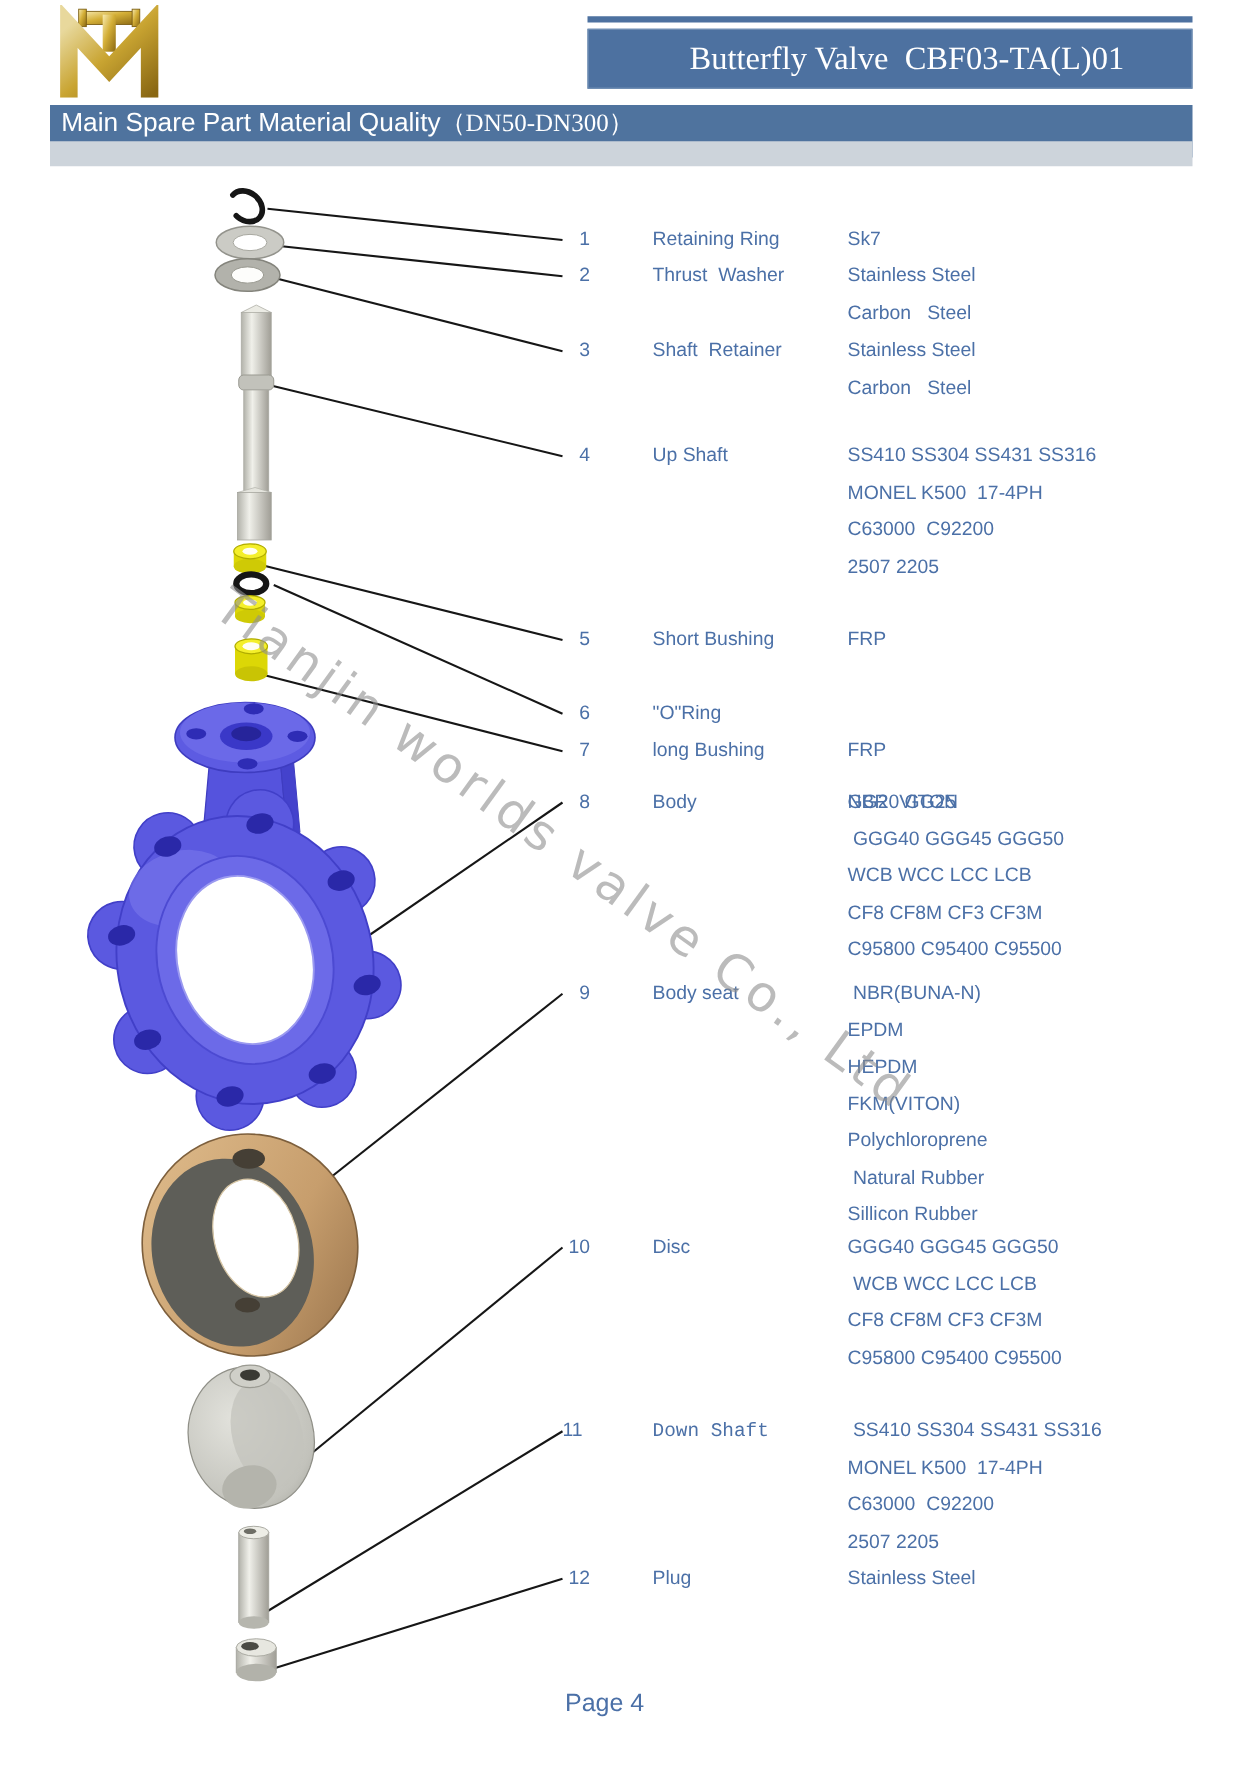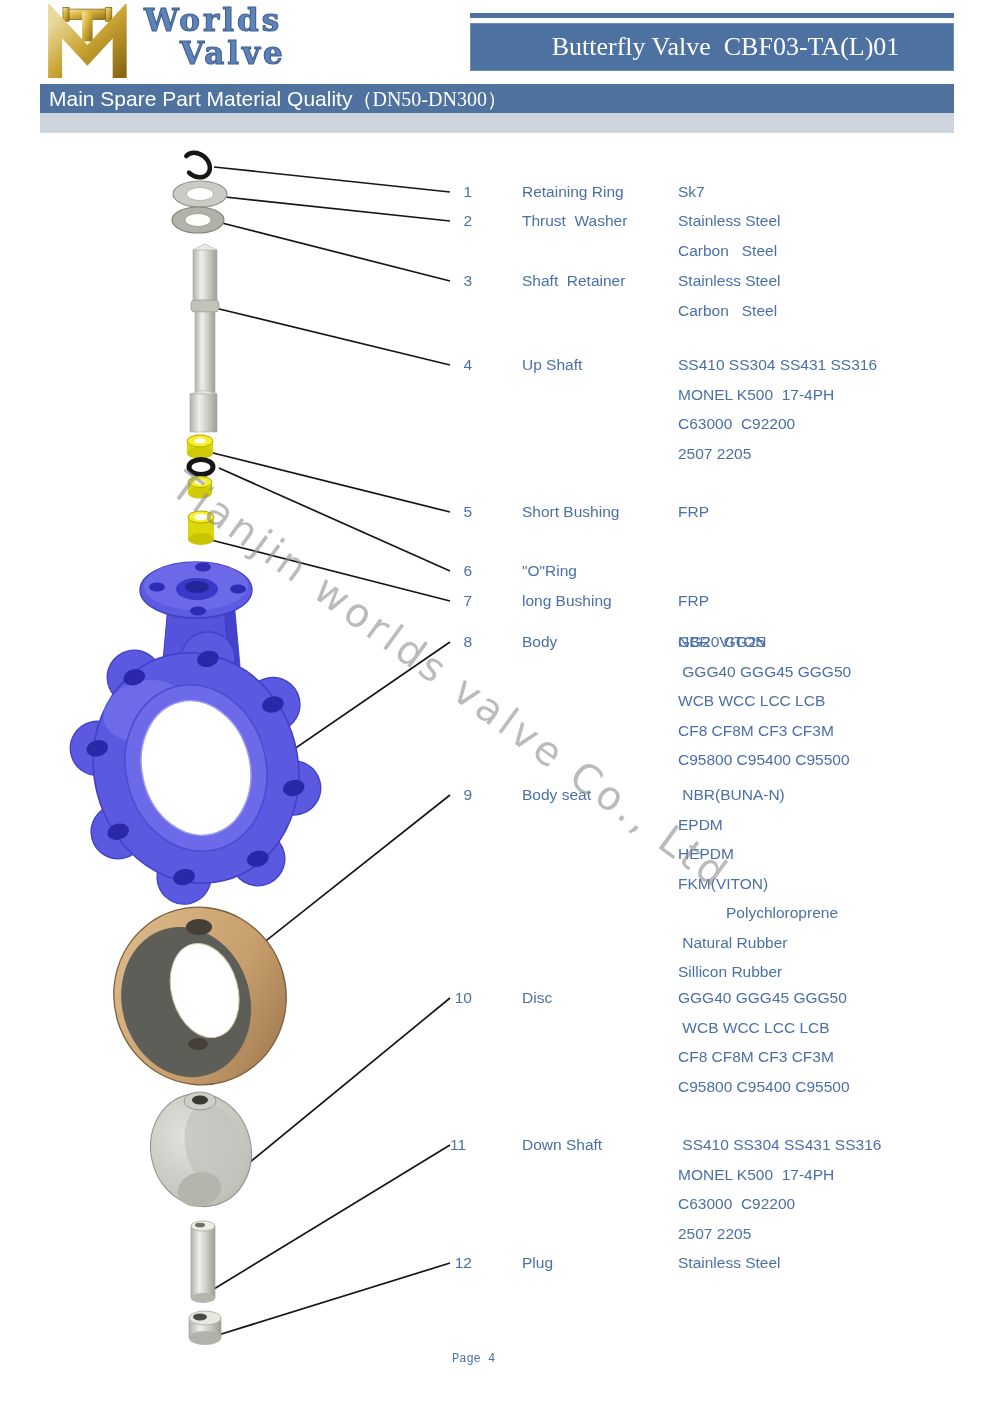--- a/index.html
+++ b/index.html
@@ -27,21 +27,21 @@
   
   #parts-list{position:absolute;left:0;top:0;width:1000px;height:1416px;z-index:2;}
   .p-num,.p-name,.p-mat{position:absolute;color:#4b70a7;font-size:15.5px;line-height:22px;white-space:pre;}
   .p-num{left:444px;width:28px;text-align:right;}
   .p-name{left:522px;}
   .p-mat{left:678px;}
   
   .watermark{position:absolute;left:190px;top:462px;z-index:3;transform:rotate(36deg);
              transform-origin:left top;font-size:40px;letter-spacing:4px;color:#8f8f8f;opacity:.6;
              white-space:nowrap;font-family:"DejaVu Sans",sans-serif;pointer-events:none;}
-  .page-number{position:absolute;left:452px;top:1352px;color:#4b70a7;font-size:12px;z-index:2;font-family:Liberation Mono, monospace;}
+  .page-number{position:absolute;left:452px;top:1352px;color:#4b70a7;font-size:20px;z-index:2;}
 </style>
 </head>
 <body>
 
 <div class="page">
 
   <div class="logo">
     <svg width="96" height="80" viewBox="0 0 110 90">
       <defs>
         <linearGradient id="gold" x1="0" y1="0" x2="1" y2="1">
@@ -50,24 +50,20 @@
           <stop offset="1" stop-color="#8b6914"></stop>
         </linearGradient>
       </defs>
       <rect x="27" y="5" width="50" height="12" fill="url(#gold)" stroke="#7a5c10" stroke-width="0.8"></rect>
       <rect x="24" y="3" width="7" height="16" fill="url(#gold)" stroke="#7a5c10" stroke-width="0.8"></rect>
       <rect x="73" y="3" width="7" height="16" fill="url(#gold)" stroke="#7a5c10" stroke-width="0.8"></rect>
       <rect x="46" y="8" width="12" height="34" fill="url(#gold)"></rect>
       <path d="M15 84 V18 L52 58 L89 18 V84" fill="none" stroke="url(#gold)" stroke-width="16"></path>
       <path d="M15 84 V18 L52 58 L89 18 V84" fill="none" stroke="#7a5c10" stroke-width="16" opacity="0.12"></path>
     </svg>
-    <div class="logo-text">
-      <div class="logo-line1">Worlds</div>
-      <div class="logo-line2">Valve</div>
-    </div>
   </div>
 
   <div class="accent-line"></div>
   <div class="title-box">Butterfly Valve  CBF03-TA(L)01</div>
 
   <div class="section-bar"><span>Main Spare Part Material Quality</span><span class="section-range">（DN50-DN300）</span></div>
   <div class="sub-bar"></div>
 
   <svg class="diagram" viewBox="0 0 480 1416">
     <defs>
@@ -261,31 +257,31 @@
       <div class="p-mat" style="top: 660.5px;"> GGG40 GGG45 GGG50</div>
       <div class="p-mat" style="top: 690px;">WCB WCC LCC LCB</div>
       <div class="p-mat" style="top: 719.5px;">CF8 CF8M CF3 CF3M</div>
       <div class="p-mat" style="top: 749px;">C95800 C95400 C95500</div>
       <div class="p-num" style="top: 784px;">9</div>
       <div class="p-name" style="top: 784px;">Body seat</div>
       <div class="p-mat" style="top: 784px;"> NBR(BUNA-N)</div>
       <div class="p-mat" style="top: 813.5px;">EPDM</div>
       <div class="p-mat" style="top: 843px;">HEPDM</div>
       <div class="p-mat" style="top: 872.5px;">FKM(VITON)</div>
-      <div class="p-mat" style="top: 902px; margin-left: 48px;">Polychloroprene</div>
+      <div class="p-mat" style="top: 902px;">Polychloroprene</div>
       <div class="p-mat" style="top: 931.5px; text-align: right;"> Natural Rubber</div>
       <div class="p-mat" style="top: 961px;">Sillicon Rubber</div>
       <div class="p-num" style="top: 987px;">10</div>
       <div class="p-name" style="top: 987px;">Disc</div>
       <div class="p-mat" style="top: 987px;">GGG40 GGG45 GGG50</div>
       <div class="p-mat" style="top: 1016.5px;"> WCB WCC LCC LCB</div>
       <div class="p-mat" style="top: 1046px;">CF8 CF8M CF3 CF3M</div>
       <div class="p-mat" style="top: 1075.5px;">C95800 C95400 C95500</div>
       <div class="p-num" style="top: 1134px; text-align: center;">11</div>
-      <div class="p-name" style="top: 1134px;">Down Shaft</div>
+      <div class="p-name" style="top: 1134px; font-family: Liberation Mono, monospace;">Down Shaft</div>
       <div class="p-mat" style="top: 1134px;"> SS410 SS304 SS431 SS316</div>
       <div class="p-mat" style="top: 1163.5px;">MONEL K500  17-4PH</div>
       <div class="p-mat" style="top: 1193px;">C63000  C92200</div>
       <div class="p-mat" style="top: 1222.5px;">2507 2205</div>
       <div class="p-num" style="top: 1252px;">12</div>
       <div class="p-name" style="top: 1252px;">Plug</div>
       <div class="p-mat" style="top: 1252px;">Stainless Steel</div>
     </div>
 
   <div class="watermark">Tianjin worlds valve Co., Ltd</div>

